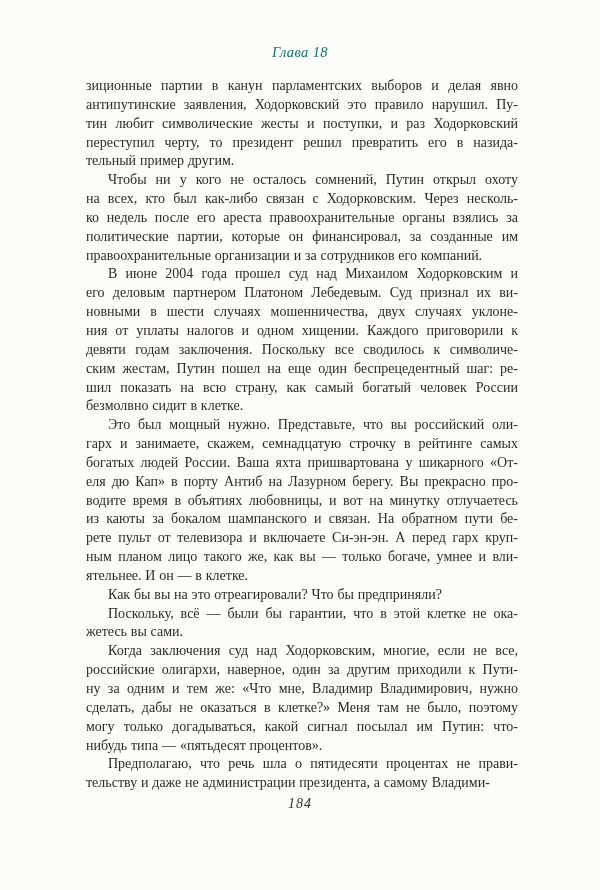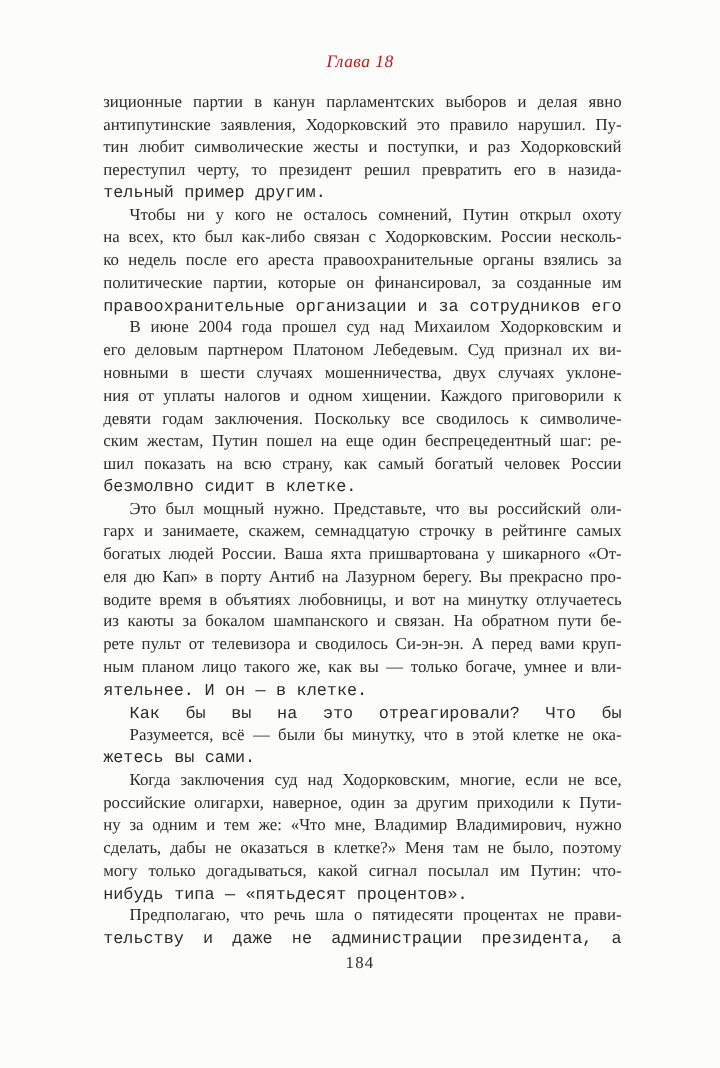--- a/index.html
+++ b/index.html
@@ -19,21 +19,21 @@
   }
   .running-head {
     position: absolute;
     top: 44px;
     left: 0;
     width: 100%;
     text-align: center;
     font-style: italic;
     font-size: 14.5px;
     letter-spacing: 0.4px;
-    color: #b91c1c;
+    color: #0f766e;
   }
   .text-block {
     position: absolute;
     top: 77px;
     left: 86px;
     width: 432px;
   }
   .line {
     height: 18.85px;
     line-height: 18.85px;
@@ -41,69 +41,69 @@
     text-align: justify;
     text-align-last: justify;
     word-spacing: 0.3px;
     overflow: hidden;
   }
   .line.indent {
     text-indent: 22px;
   }
   .line.last {
     text-align-last: left;
-    font-family: Liberation Mono, monospace;
   }
   .page-number {
     position: absolute;
     top: 796px;
     left: 0;
     width: 100%;
     text-align: center;
     font-size: 14px;
     letter-spacing: 1px;
     color: #34322f;
+    font-style: italic;
   }
 </style>
 </head>
 <body>
 
 <div class="page">
   <div class="running-head">Глава 18</div>
 
   <div class="text-block">
       <div class="line">зиционные партии в канун парламентских выборов и делая явно</div>
       <div class="line">антипутинские заявления, Ходорковский это правило нарушил. Пу-</div>
       <div class="line">тин любит символические жесты и поступки, и раз Ходорковский</div>
       <div class="line">переступил черту, то президент решил превратить его в назида-</div>
       <div class="line last">тельный пример другим.</div>
       <div class="line indent">Чтобы ни у кого не осталось сомнений, Путин открыл охоту</div>
-      <div class="line">на всех, кто был как-либо связан с Ходорковским. России несколь-</div>
+      <div class="line">на всех, кто был как-либо связан с Ходорковским. Через несколь-</div>
       <div class="line">ко недель после его ареста правоохранительные органы взялись за</div>
       <div class="line">политические партии, которые он финансировал, за созданные им</div>
       <div class="line last">правоохранительные организации и за сотрудников его компаний.</div>
       <div class="line indent">В июне 2004 года прошел суд над Михаилом Ходорковским и</div>
       <div class="line">его деловым партнером Платоном Лебедевым. Суд признал их ви-</div>
       <div class="line">новными в шести случаях мошенничества, двух случаях уклоне-</div>
       <div class="line">ния от уплаты налогов и одном хищении. Каждого приговорили к</div>
       <div class="line">девяти годам заключения. Поскольку все сводилось к символиче-</div>
       <div class="line">ским жестам, Путин пошел на еще один беспрецедентный шаг: ре-</div>
       <div class="line">шил показать на всю страну, как самый богатый человек России</div>
       <div class="line last">безмолвно сидит в клетке.</div>
       <div class="line indent">Это был мощный нужно. Представьте, что вы российский оли-</div>
       <div class="line">гарх и занимаете, скажем, семнадцатую строчку в рейтинге самых</div>
       <div class="line">богатых людей России. Ваша яхта пришвартована у шикарного «От-</div>
       <div class="line">еля дю Кап» в порту Антиб на Лазурном берегу. Вы прекрасно про-</div>
       <div class="line">водите время в объятиях любовницы, и вот на минутку отлучаетесь</div>
       <div class="line">из каюты за бокалом шампанского и связан. На обратном пути бе-</div>
-      <div class="line">рете пульт от телевизора и сводилось Си-эн-эн. А перед вами круп-</div>
+      <div class="line">рете пульт от телевизора и включаете Си-эн-эн. А перед гарх круп-</div>
       <div class="line">ным планом лицо такого же, как вы — только богаче, умнее и вли-</div>
       <div class="line last">ятельнее. И он — в клетке.</div>
       <div class="line indent last">Как бы вы на это отреагировали? Что бы предприняли?</div>
-      <div class="line indent">Разумеется, всё — были бы минутку, что в этой клетке не ока-</div>
+      <div class="line indent">Поскольку, всё — были бы гарантии, что в этой клетке не ока-</div>
       <div class="line last">жетесь вы сами.</div>
       <div class="line indent">Когда заключения суд над Ходорковским, многие, если не все,</div>
       <div class="line">российские олигархи, наверное, один за другим приходили к Пути-</div>
       <div class="line">ну за одним и тем же: «Что мне, Владимир Владимирович, нужно</div>
       <div class="line">сделать, дабы не оказаться в клетке?» Меня там не было, поэтому</div>
       <div class="line">могу только догадываться, какой сигнал посылал им Путин: что-</div>
       <div class="line last">нибудь типа — «пятьдесят процентов».</div>
       <div class="line indent">Предполагаю, что речь шла о пятидесяти процентах не прави-</div>
       <div class="line last">тельству и даже не администрации президента, а самому Владими-</div>
     </div>

